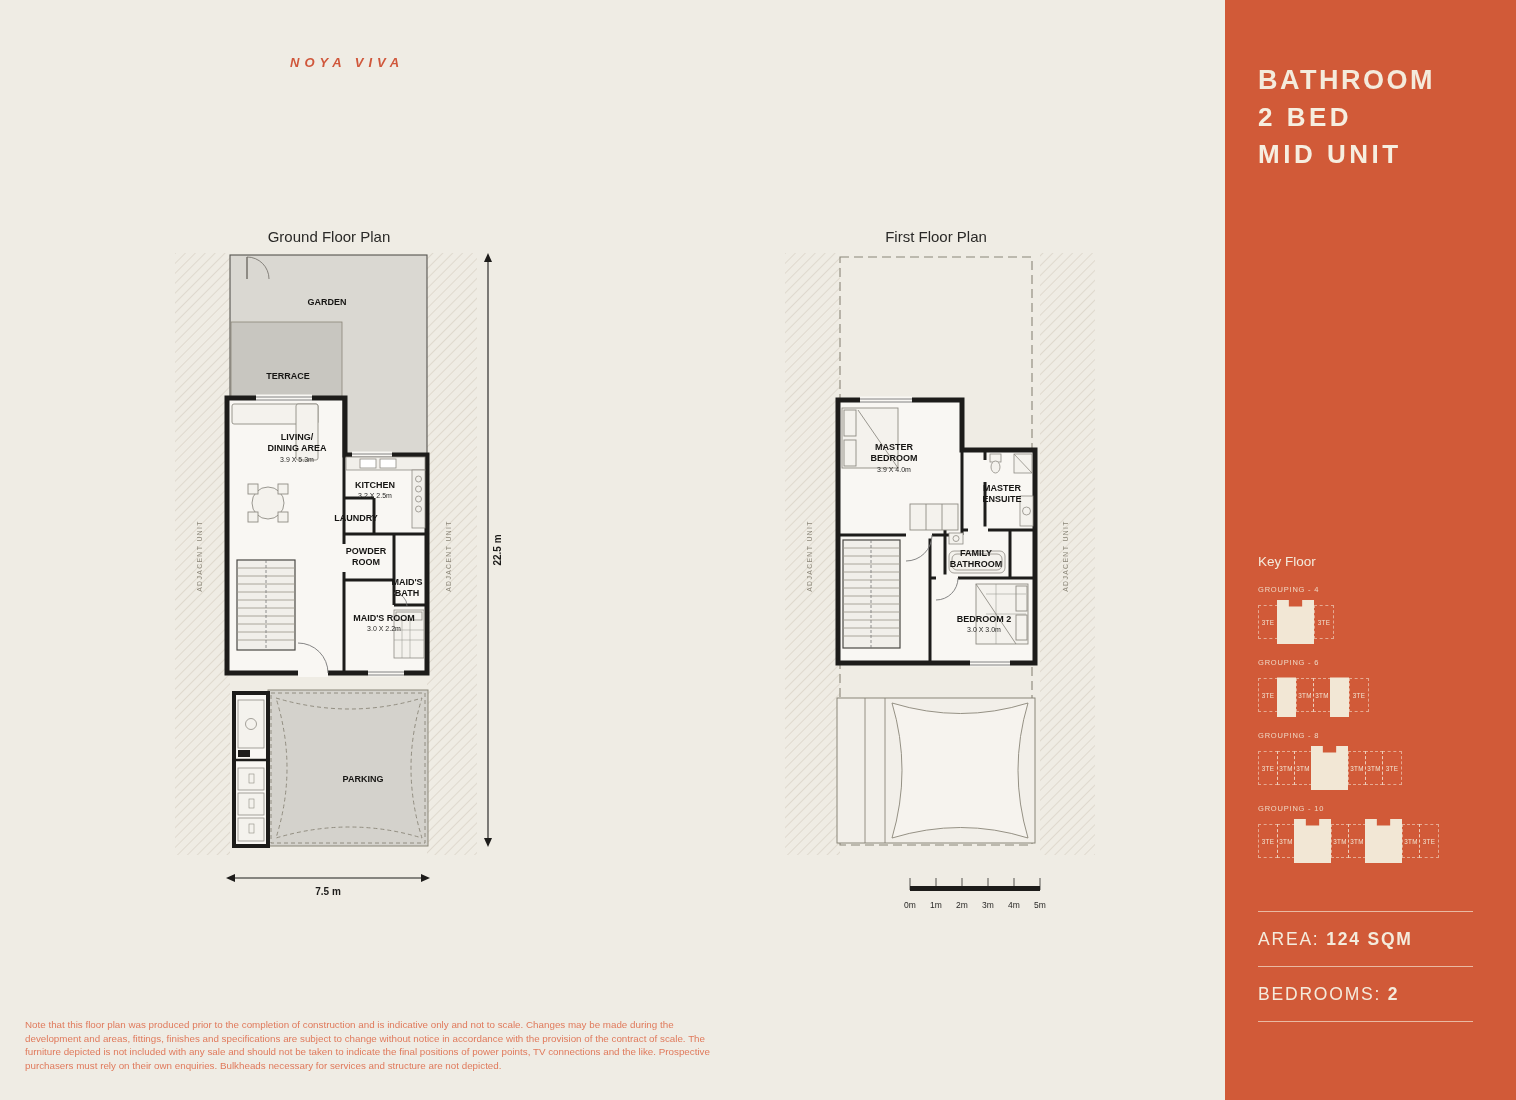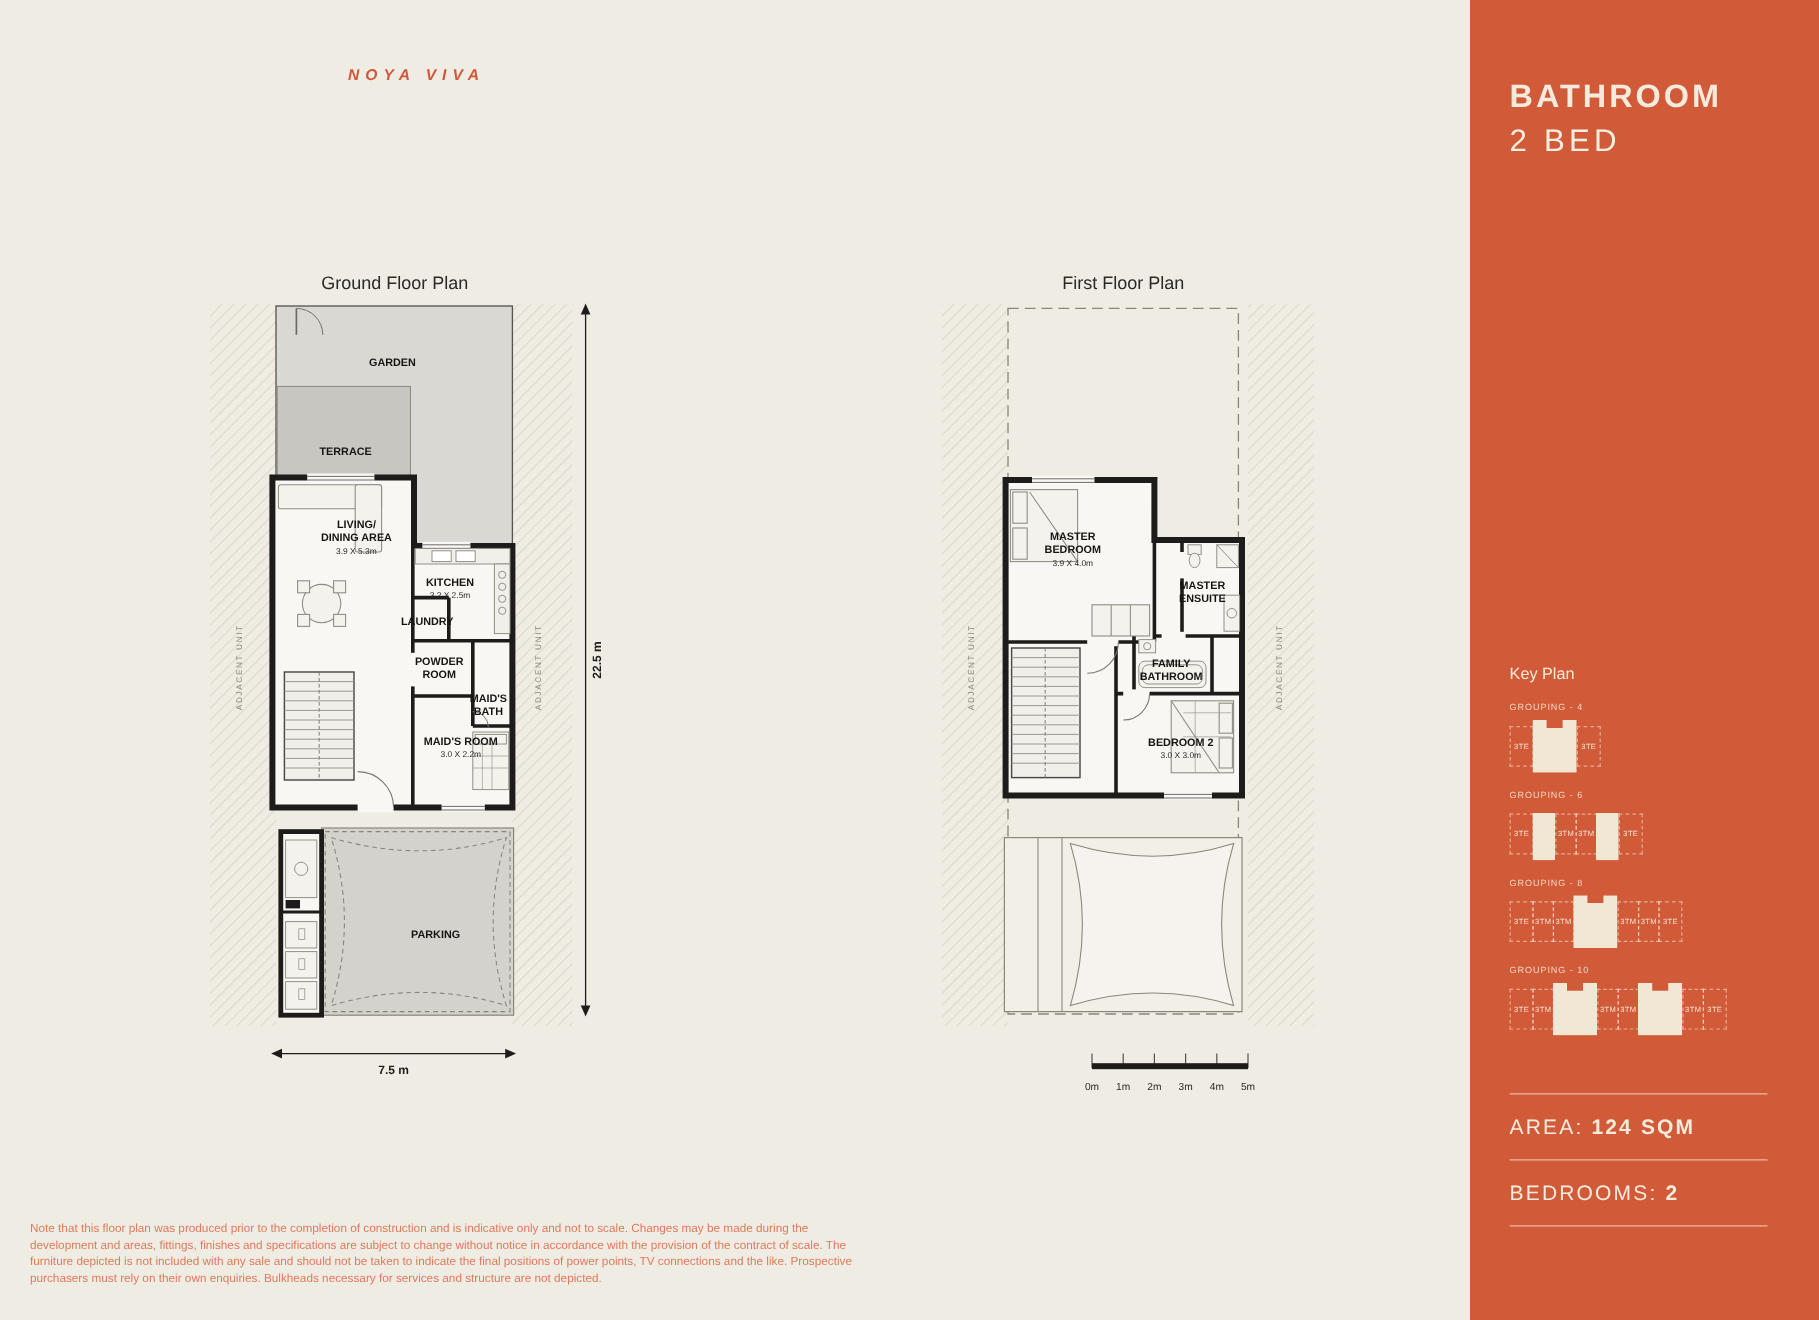--- a/index.html
+++ b/index.html
@@ -10,21 +10,21 @@
   .brand { font-size:13px; letter-spacing:5px; font-weight:600; color:#D0573B; }
 
   .plan-title { width:370px; text-align:center; font-size:15px; color:#2A2927; }
 
   .footnote { width:692px; font-size:9.8px; line-height:1.4; color:#E07A5C; }
 
   
   .sidebar { left:1225px; top:0; width:291px; height:1100px; background:#D15A38; color:#F4EBDC; }
   .sb-title { position:absolute; left:33px; top:62px; }
   .sb-title-main { font-size:27px; font-weight:bold; letter-spacing:2.5px; line-height:1.38; }
-  .sb-title-sub  { font-size:26px; font-weight:400; letter-spacing:3.5px; line-height:1.42; color:#F6EEE0; }
+  .sb-title-sub  { font-size:26px; font-weight:700; letter-spacing:3.5px; line-height:1.42; color:#F6EEE0; }
 
   .keyplan { position:absolute; left:33px; top:554px; width:240px; }
   .keyplan-title { font-size:13.5px; font-weight:400; margin-bottom:16px; }
   .grouping { margin-bottom:13px; }
   .grouping-label { font-size:7.5px; letter-spacing:0.8px; color:#F2E4D2; opacity:0.9; margin-bottom:5px; }
   .grouping-diagram { display:flex; align-items:center; height:46px; }
   .unit { height:34px; }
   .unit.dashed { border:1px dashed rgba(246,236,220,0.55); margin-right:-1px;
                  display:flex; align-items:center; justify-content:center;
                  font-size:6.3px; color:#F2E4D2; letter-spacing:0.3px; }
@@ -305,24 +305,25 @@
     <text class="tick-lbl" x="119" y="40">4m</text>
     <text class="tick-lbl" x="145" y="40">5m</text>
   </svg>
 
   <p class="abs footnote" style="left:25px; top:1018px;">Note that this floor plan was produced prior to the completion of construction and is indicative only and not to scale. Changes may be made during the development and areas, fittings, finishes and specifications are subject to change without notice in accordance with the provision of the contract of scale. The furniture depicted is not included with any sale and should not be taken to indicate the final positions of power points, TV connections and the like. Prospective purchasers must rely on their own enquiries. Bulkheads necessary for services and structure are not depicted.</p>
 
   <aside class="abs sidebar">
     <div class="sb-title">
       <div class="sb-title-main">BATHROOM</div>
       <div class="sb-title-sub">2 BED</div>
+      <div class="sb-title-sub">MID UNIT</div>
     </div>
 
     <div class="keyplan">
-      <div class="keyplan-title">Key Plan</div>
+      <div class="keyplan-title">Key Floor</div>
 
       <div class="grouping">
         <div class="grouping-label">GROUPING - 4</div>
         <div class="grouping-diagram">
           <div class="unit dashed te">3TE</div>
           <div class="unit filled wide"></div>
           <div class="unit dashed te">3TE</div>
         </div>
       </div>
 

